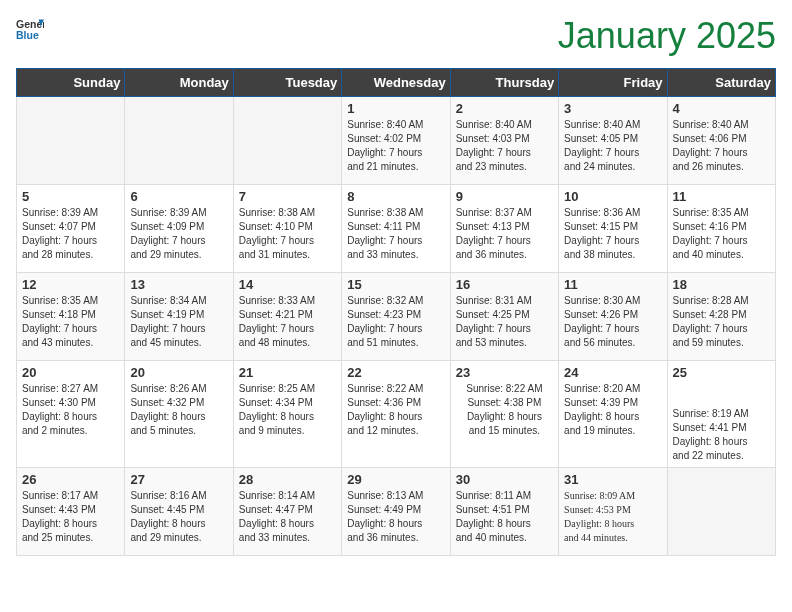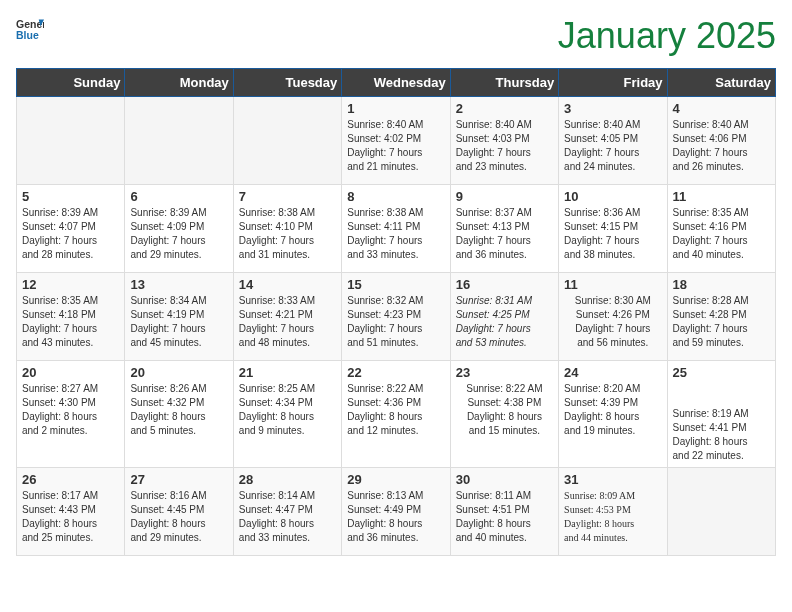--- a/index.html
+++ b/index.html
@@ -220,28 +220,28 @@
         </td>
         <td>
           <span class="day-number">15</span>
           <div class="day-info" style="white-space: pre-line;">Sunrise: 8:32 AM
 Sunset: 4:23 PM
 Daylight: 7 hours
 and 51 minutes.</div>
         </td>
         <td>
           <span class="day-number">16</span>
-          <div class="day-info" style="white-space: pre-line; font-style: italic;">Sunrise: 8:31 AM
+          <div class="day-info" style="white-space: pre-line;">Sunrise: 8:31 AM
 Sunset: 4:25 PM
 Daylight: 7 hours
 and 53 minutes.</div>
         </td>
         <td>
           <span class="day-number">11</span>
-          <div class="day-info" style="white-space: pre-line; text-align: center;">Sunrise: 8:30 AM
+          <div class="day-info" style="white-space: pre-line;">Sunrise: 8:30 AM
 Sunset: 4:26 PM
 Daylight: 7 hours
 and 56 minutes.</div>
         </td>
         <td>
           <span class="day-number">18</span>
           <div class="day-info" style="white-space: pre-line;">Sunrise: 8:28 AM
 Sunset: 4:28 PM
 Daylight: 7 hours
 and 59 minutes.</div>

